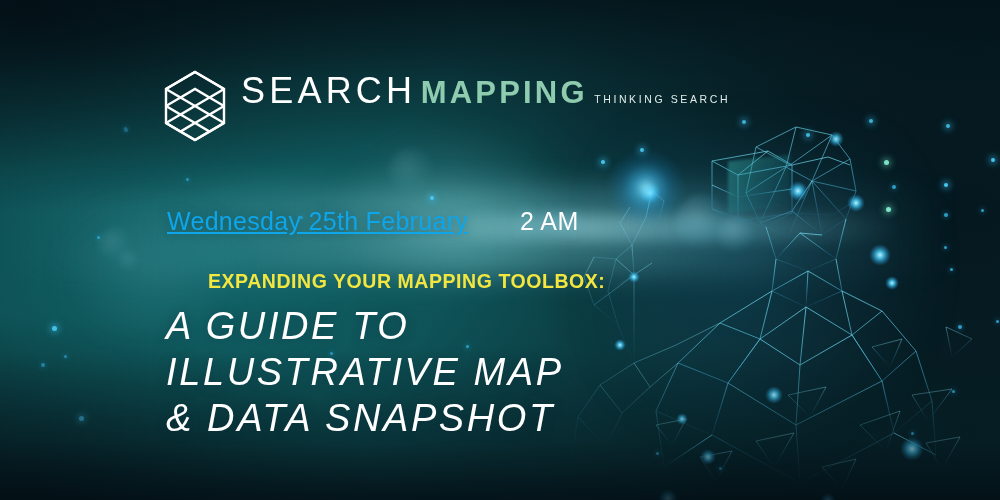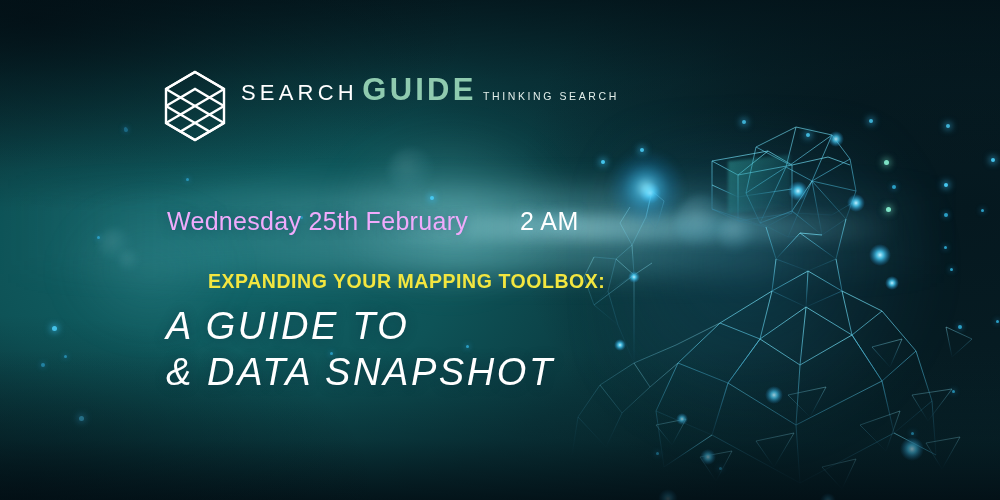--- a/index.html
+++ b/index.html
@@ -103,42 +103,43 @@
   }
 
   
   .logo {
     position:absolute; left:163px; top:70px;
     display:flex; align-items:flex-start; gap:14px;
   }
   .logo-mark { width:64px; height:72px; flex:none; }
   .logo-text { padding-top:3px; }
   .logo-line1 {
-    font-size:22px; font-weight:400; color:#ffffff;
+    font-size:36px; font-weight:400; color:#ffffff;
     letter-spacing:4.2px; line-height:1.0;
     font-family:"Liberation Sans", sans-serif;
   }
   .logo-line2 {
     font-size:31px; font-weight:700; color:#8fcbaf;
     letter-spacing:3.2px; line-height:1.12; margin-top:2px;
   }
   .logo-tag {
     font-size:10.5px; font-weight:400; color:#e3eeea;
     letter-spacing:2.6px; margin-top:6px; margin-left:2px;
   }
 
   
   .date-row {
     position:absolute; left:167px; top:207px;
     display:flex; align-items:baseline;
   }
   .date-text {
-    font-size:25px; font-weight:400; color:#f0abfc;
+    font-size:25px; font-weight:400; color:#0ea5e9;
     letter-spacing:0.3px;
     text-shadow:0 0 10px rgba(20,70,90,0.5);
+    text-decoration:underline;
   }
   .time-text {
     font-size:25px; font-weight:400; color:#ffffff;
     letter-spacing:0.4px; margin-left:52px;
     text-shadow:0 0 12px rgba(120,210,235,0.55);
   }
   .eyebrow {
     position:absolute; left:167px; top:270px;
     font-size:19.5px; font-weight:700; color:#f3e63f;
     letter-spacing:0.55px;
@@ -318,30 +319,31 @@
           <path d="M3 53 L17.5 61.5 L32 53 L46.5 61.5 L61 53"></path>
           <path d="M32 2 L17.5 10.5 L3 19 M32 2 L46.5 10.5 L61 19"></path>
           <path d="M17.5 27.5 L3 36 M17.5 27.5 L32 36 M46.5 27.5 L32 36 M46.5 27.5 L61 36"></path>
           <path d="M17.5 44.5 L3 53 M17.5 44.5 L32 53 M46.5 44.5 L32 53 M46.5 44.5 L61 53"></path>
           <path d="M17.5 61.5 L32 70 M46.5 61.5 L32 70"></path>
         </g>
       </svg>
     </span>
     <span class="logo-text">
       <span class="logo-line1">SEARCH</span>
-      <span class="logo-line2">GUIDE</span>
+      <span class="logo-line2">MAPPING</span>
       <span class="logo-tag">THINKING SEARCH</span>
     </span>
   </div>
 
   <div class="date-row">
     <span class="date-text">Wednesday 25th February</span>
     <span class="time-text">2 AM</span>
   </div>
 
   <div class="eyebrow">EXPANDING YOUR MAPPING TOOLBOX:</div>
 
   <div class="headline">
     <div>A GUIDE TO</div>
+    <div>ILLUSTRATIVE MAP</div>
     <div>&amp; DATA SNAPSHOT</div>
   </div>
 
 </div>
 
 </body></html>

